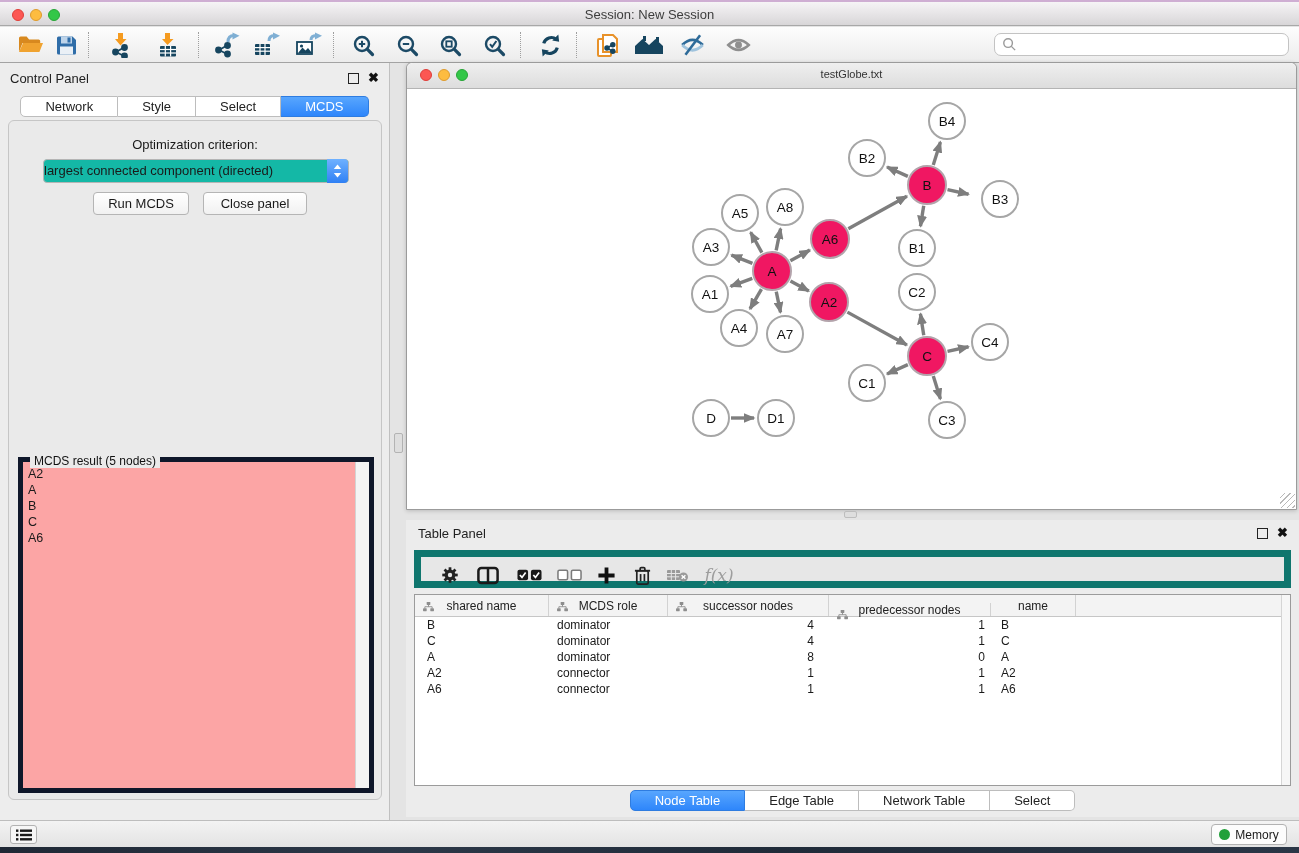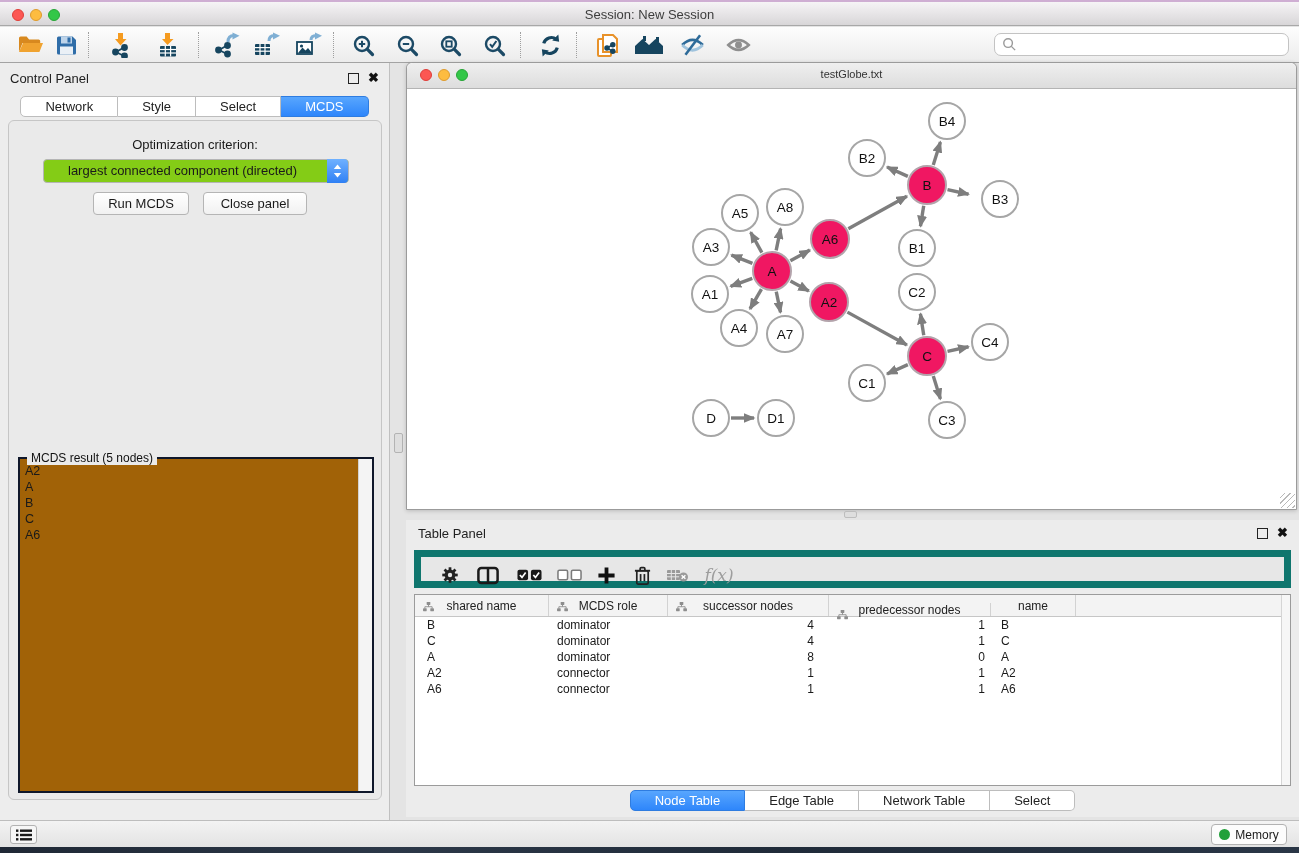--- a/index.html
+++ b/index.html
@@ -36,29 +36,29 @@
   #cp-tabs { position:absolute; left:0; right:0; top:33px; display:flex; justify-content:center; }
   .seg-tab { height:21px; line-height:20px; padding:0 24px; font-size:13px; background:#fff;
     border:1px solid #bdbdbd; border-left:none; color:#222; }
   .seg-tab:first-child { border-left:1px solid #bdbdbd; border-radius:5px 0 0 5px; }
   .seg-tab:last-child { border-radius:0 5px 5px 0; }
   .seg-tab.active { background:linear-gradient(#58a6fe,#2e86fb); color:#fff; border-color:#2e7ce0; }
   #cp-content { position:absolute; left:8px; top:57px; width:374px; height:680px;
     background:#eaeaea; border:1px solid #c6c6c6; border-radius:6px; }
   #opt-label { position:absolute; top:16px; left:0; right:0; text-align:center; font-size:13px; }
   #criterion-select { position:absolute; left:34px; top:38px; width:306px; height:24px;
-    background:#84cc16; border:1px solid #b5b5b5; border-radius:4px; font-size:13px;
-    line-height:22px; padding-left:24px; }
+    background:#14b8a6; border:1px solid #b5b5b5; border-radius:4px; font-size:13px;
+    line-height:22px; padding-left:0; }
   #criterion-select .spin { position:absolute; right:0; top:-1px; width:21px; height:24px;
     background:linear-gradient(#6fb1ff,#2f80f4); border-radius:0 4px 4px 0;
     display:flex; align-items:center; justify-content:center; }
   .cp-btn { position:absolute; top:71px; height:23px; background:linear-gradient(#ffffff,#f1f1f1);
     border:1px solid #b5b5b5; border-radius:4px; font-size:13px; text-align:center; line-height:21px; }
   #result-box { position:absolute; left:9px; top:336px; width:356px; height:336px;
-    border:2px solid #0f172a; background:#a16207; }
+    border:5px solid #0f172a; background:#fca5a5; }
   #result-box .box-label { position:absolute; top:-8px; left:7px; background:#eaeaea;
     padding:0 4px; font-size:12px; color:#111; }
   #mcds-list { position:absolute; left:1px; top:4px; bottom:1px; right:15px; overflow:hidden; }
   .mcds-item { font-size:12.5px; line-height:16px; padding-left:4px; }
   #mcds-scroll { position:absolute; top:0; bottom:0; right:0; width:14px;
     background:#f4f4f4; border-left:1px solid #d3d3d3; }
   
   #vsplit-grip { position:absolute; left:394px; top:433px; width:9px; height:20px;
     background:#dedede; border:1px solid #b3b3b3; border-radius:2px; }
   #hsplit-grip { position:absolute; left:844px; top:511px; width:13px; height:7px;

